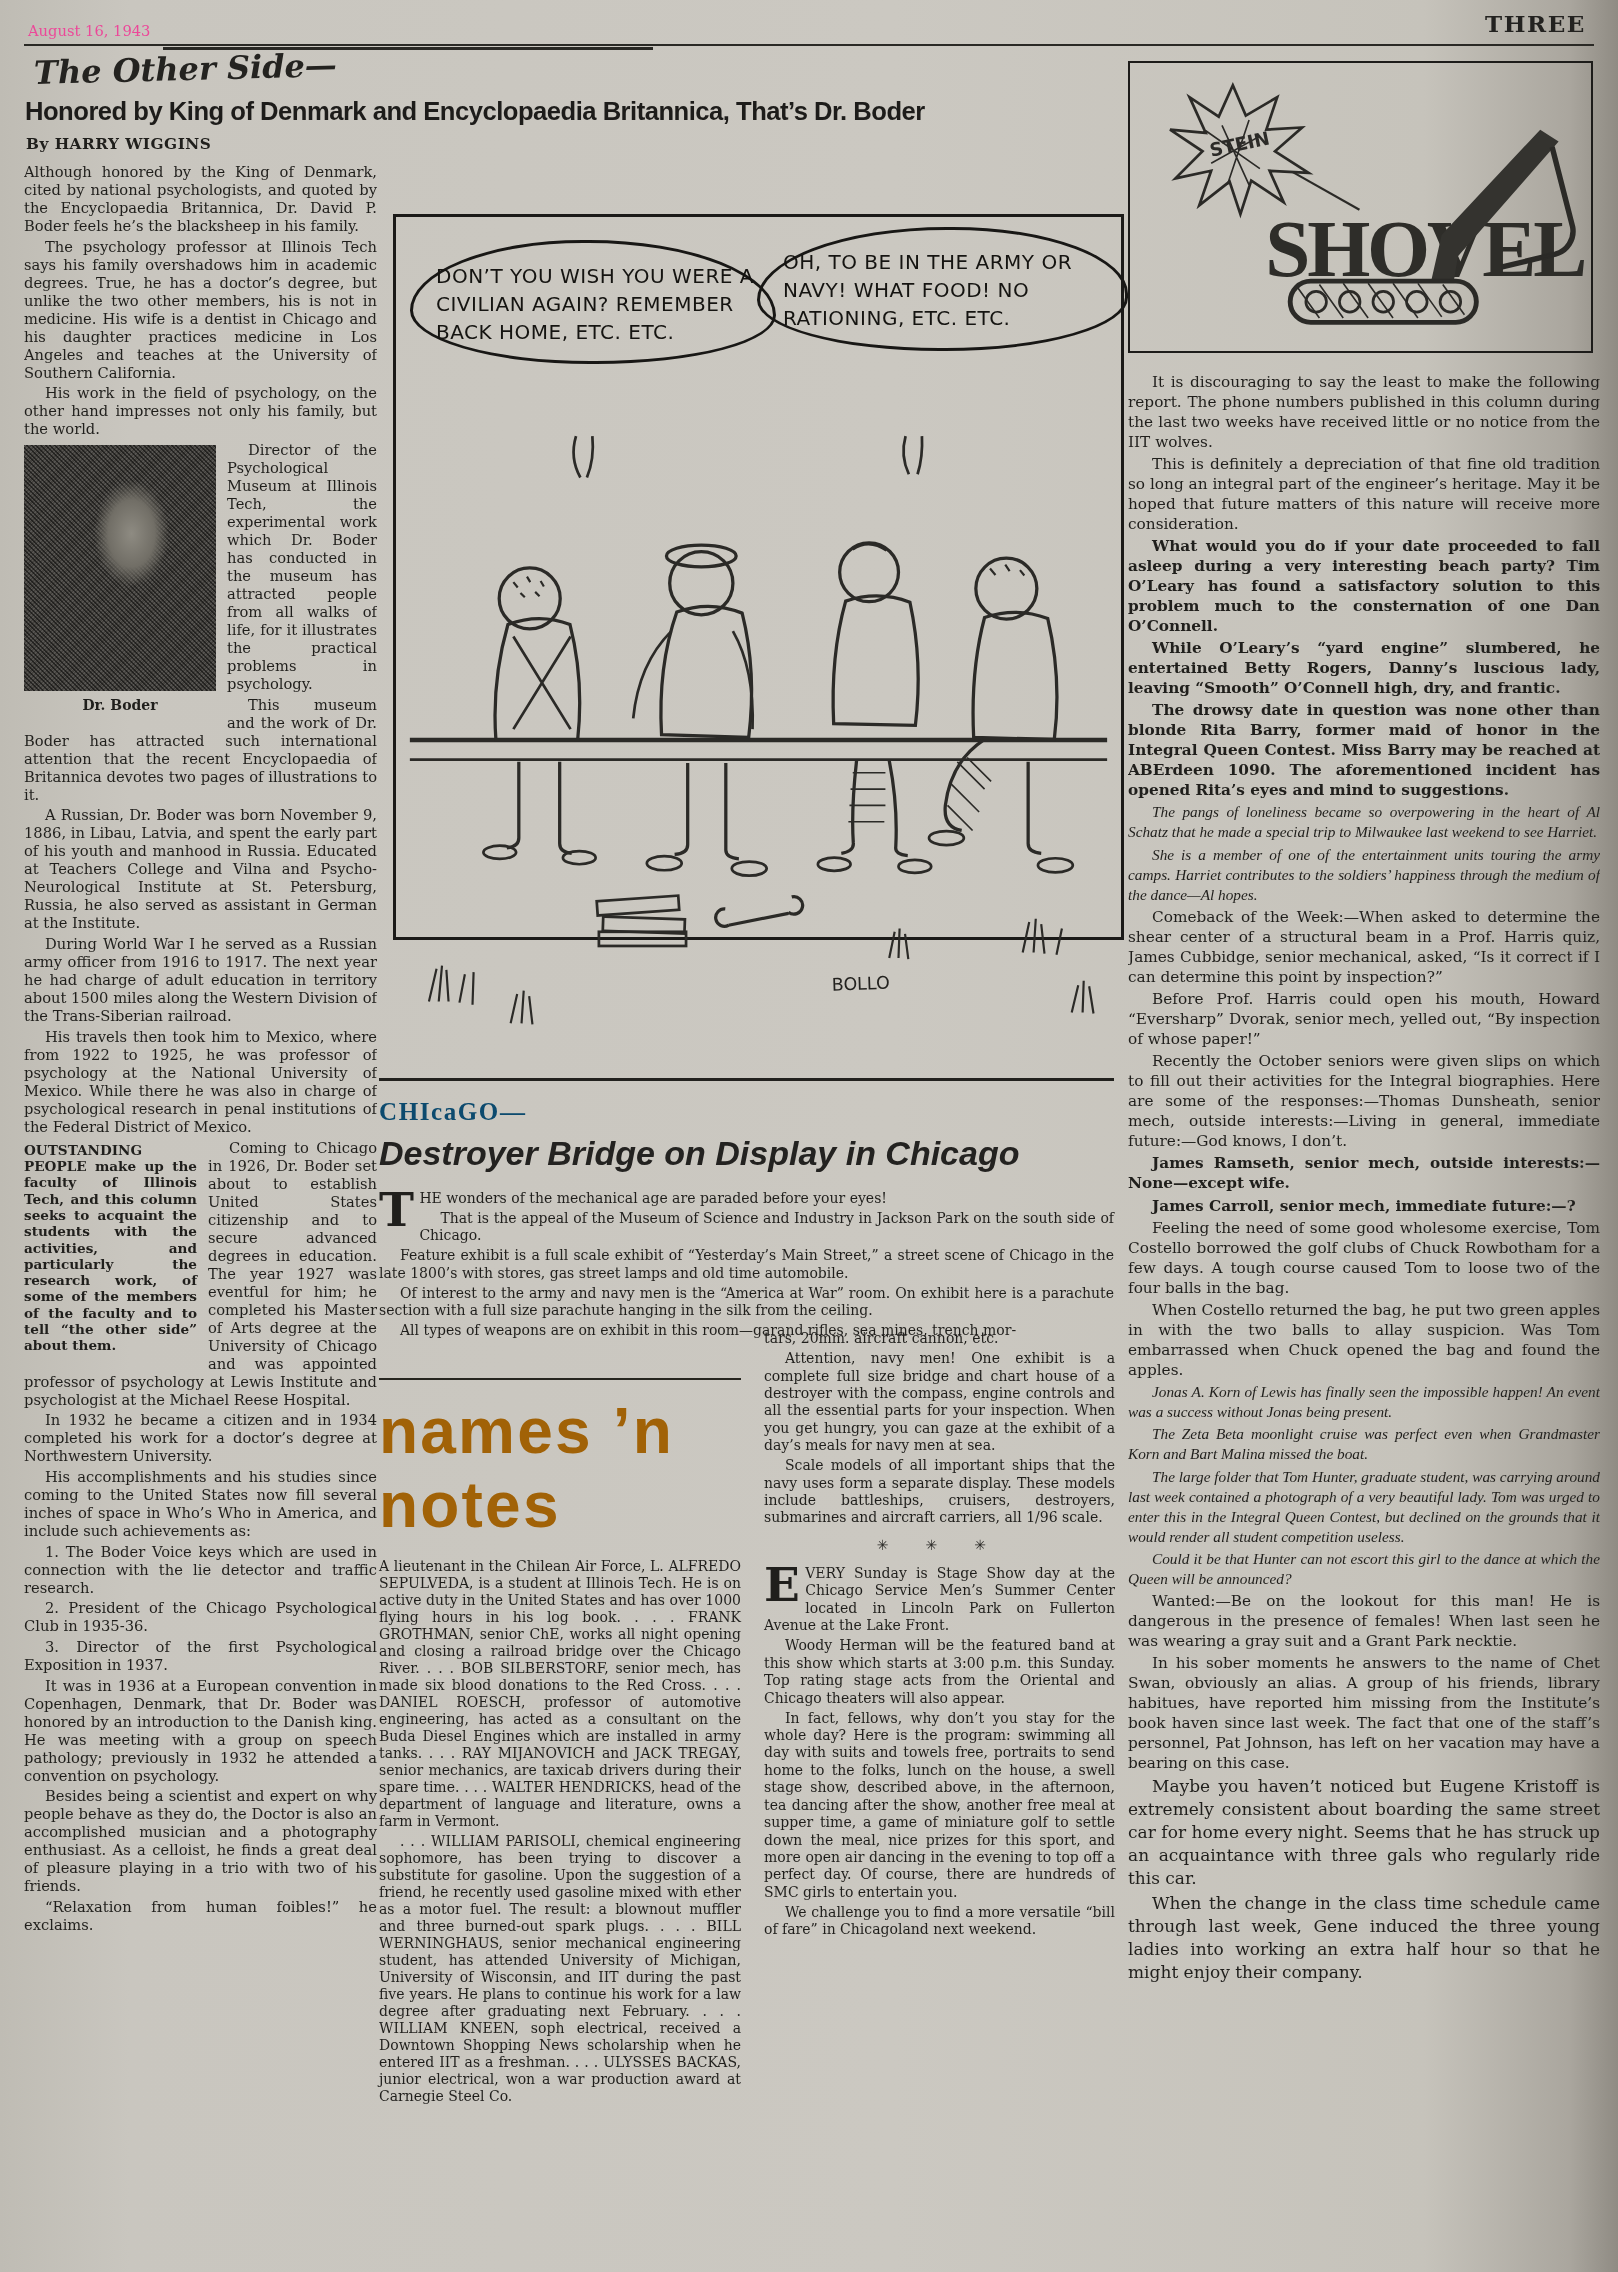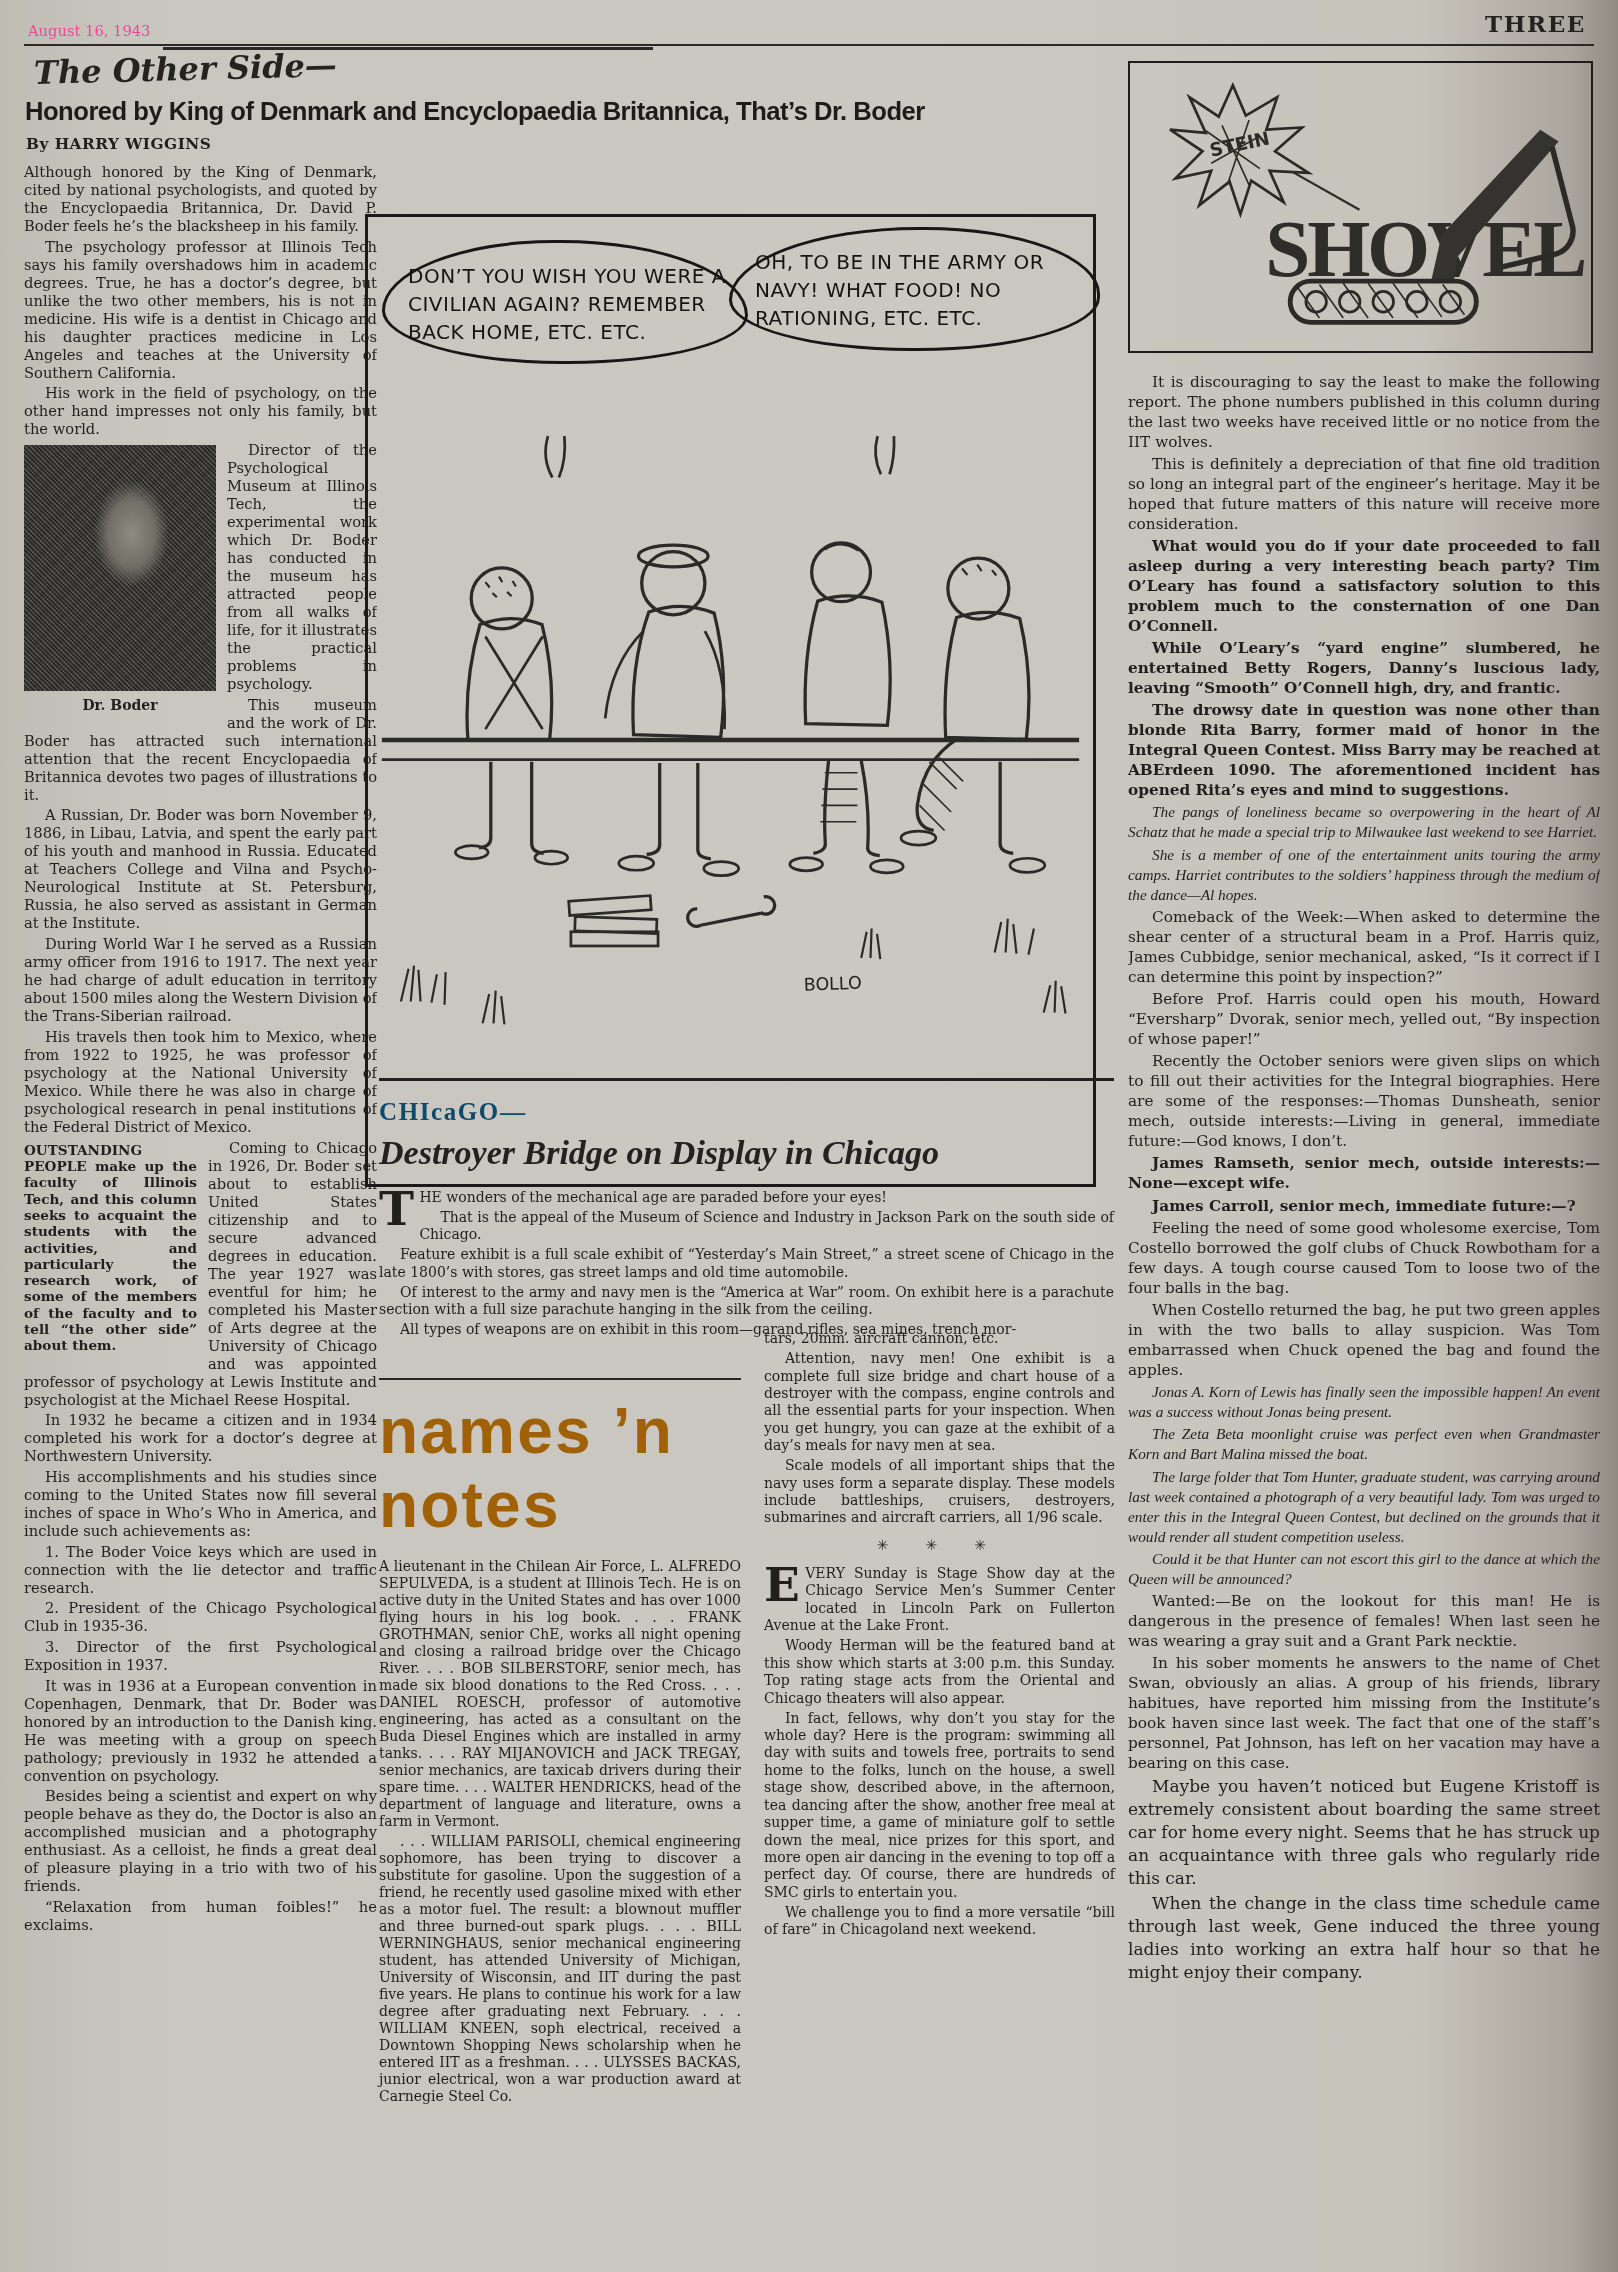--- a/index.html
+++ b/index.html
@@ -26,33 +26,33 @@
   .photo-wrap{float:left;width:192px;margin:4.4px 11px 3.3px 0;}
   .photo{width:192px;height:246px;background-color:#44423e;
     background-image:
       radial-gradient(ellipse 52px 74px at 56% 36%,#8e8b82 0%,#716e66 45%,rgba(0,0,0,0) 72%),
       repeating-linear-gradient(45deg,rgba(0,0,0,.5) 0 1.6px,rgba(0,0,0,0) 1.6px 3.3px),
       repeating-linear-gradient(-45deg,rgba(255,255,255,.10) 0 1.1px,rgba(0,0,0,0) 1.1px 2.7px);}
   .photo-caption{text-align:center;font-weight:bold;font-size:14px;margin-top:4.4px;}
   .inset-note{float:left;width:173px;margin:3.3px 11px 2.2px 0;font-weight:bold;font-size:13.6px;line-height:16.3px;text-align:justify;}
 
   
-  .cartoon{position:absolute;left:365px;top:214px;width:731px;height:973px;border:3.3px solid #1b1a18;box-sizing:border-box;}
+  .cartoon{position:absolute;left:393px;top:214px;width:731px;height:726px;border:3.3px solid #1b1a18;box-sizing:border-box;}
   .bubble{position:absolute;border:3.3px solid #181715;padding:18.5px 15.3px 15.3px 23px;
     font-family:"DejaVu Sans",sans-serif;font-size:20px;line-height:1.4;font-weight:500;letter-spacing:0.5px;color:#151411;}
   .bubble-left{left:14px;top:23px;width:322px;border-radius:48% 52% 50% 50%/58% 62% 40% 44%;}
   .bubble-right{left:361px;top:9.8px;width:327px;border-radius:52% 48% 50% 50%/60% 55% 44% 42%;}
   .cartoon-art{position:absolute;left:0;top:218px;width:725px;height:621px;}
 
   
   .chicago{position:absolute;left:379px;top:1078px;width:735px;}
   .mid-rule{height:3.3px;background:#22211e;}
   .chicago-kicker{margin-top:16.3px;font-family:"Liberation Serif",serif;font-weight:bold;font-size:25px;
     letter-spacing:1.6px;color:#0c4a6e;}
-  .chicago-headline{margin-top:8.7px;font-family:Liberation Serif, serif;font-style:italic;font-weight:bold;
+  .chicago-headline{margin-top:8.7px;font-family:Liberation Sans, sans-serif;font-style:italic;font-weight:bold;
     font-size:34px;color:#232220;}
   .chicago-lead{margin-top:16.3px;font-size:14px;line-height:17.4px;}
   .dropcap::first-letter{float:left;font-size:47px;line-height:38px;padding:1.1px 5.4px 0 0;font-weight:bold;}
 
   .names-col{position:absolute;left:379px;top:1378px;width:362px;border-top:2.2px solid #26251f;}
   .names-headline{font-family:Liberation Sans, sans-serif;font-weight:bold;font-size:64px;letter-spacing:2.2px;
     color:#a16207;margin:14px 0 16.3px 0;}
   .names-body{font-size:14px;line-height:17px;}
 
   .mid-col{position:absolute;left:764px;top:1330px;width:351px;font-size:14px;line-height:17.4px;}

